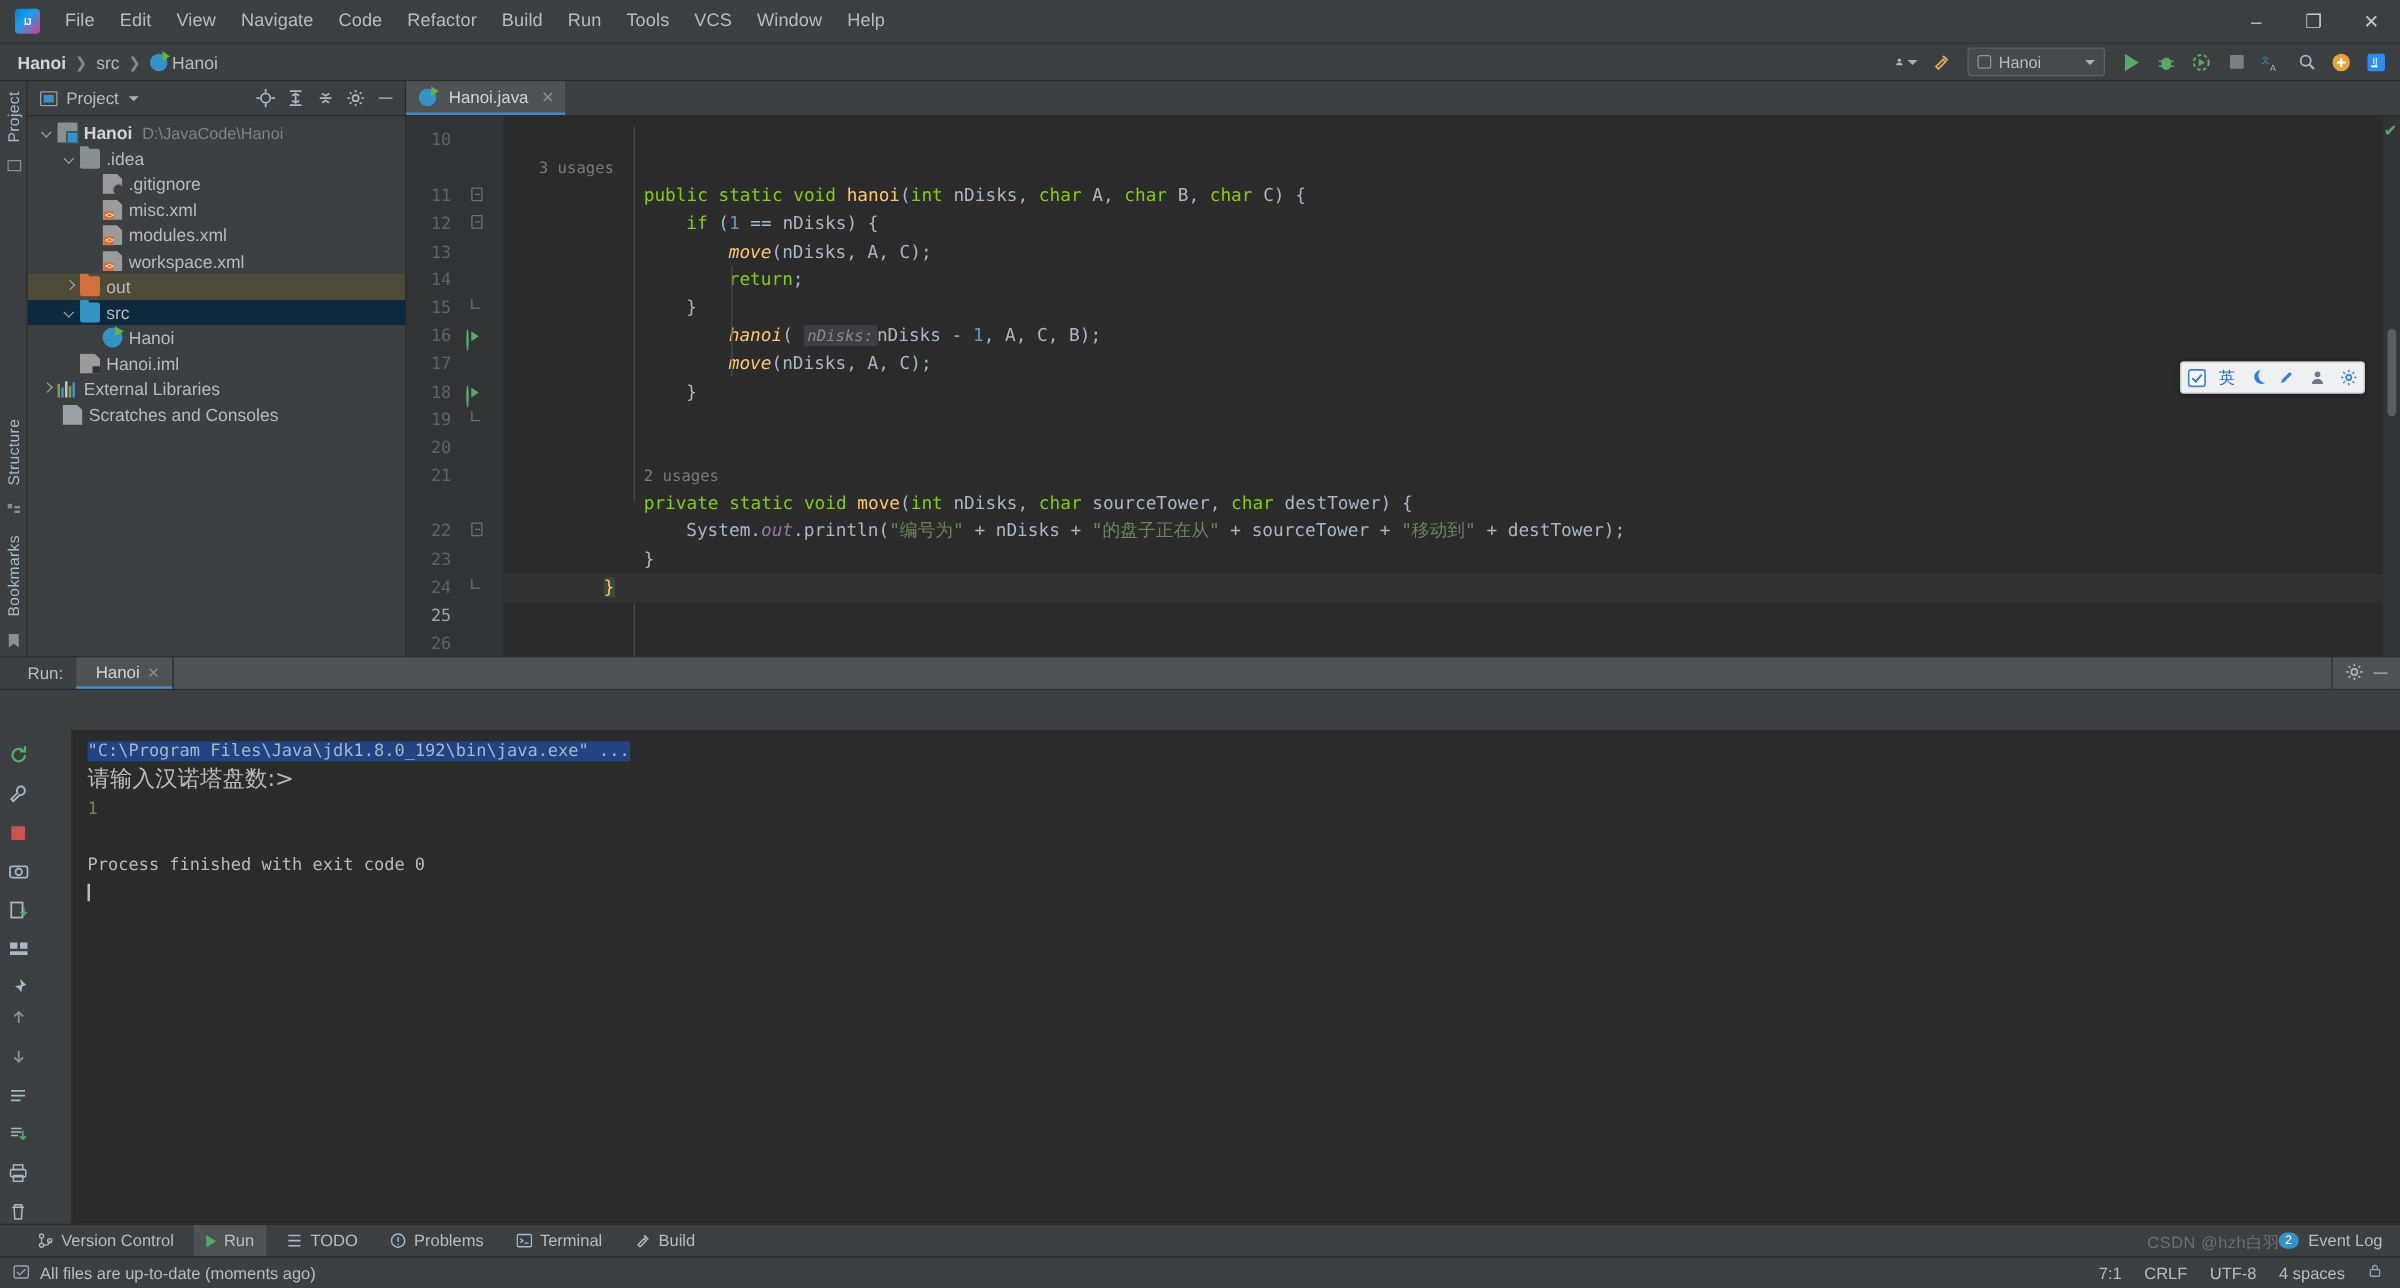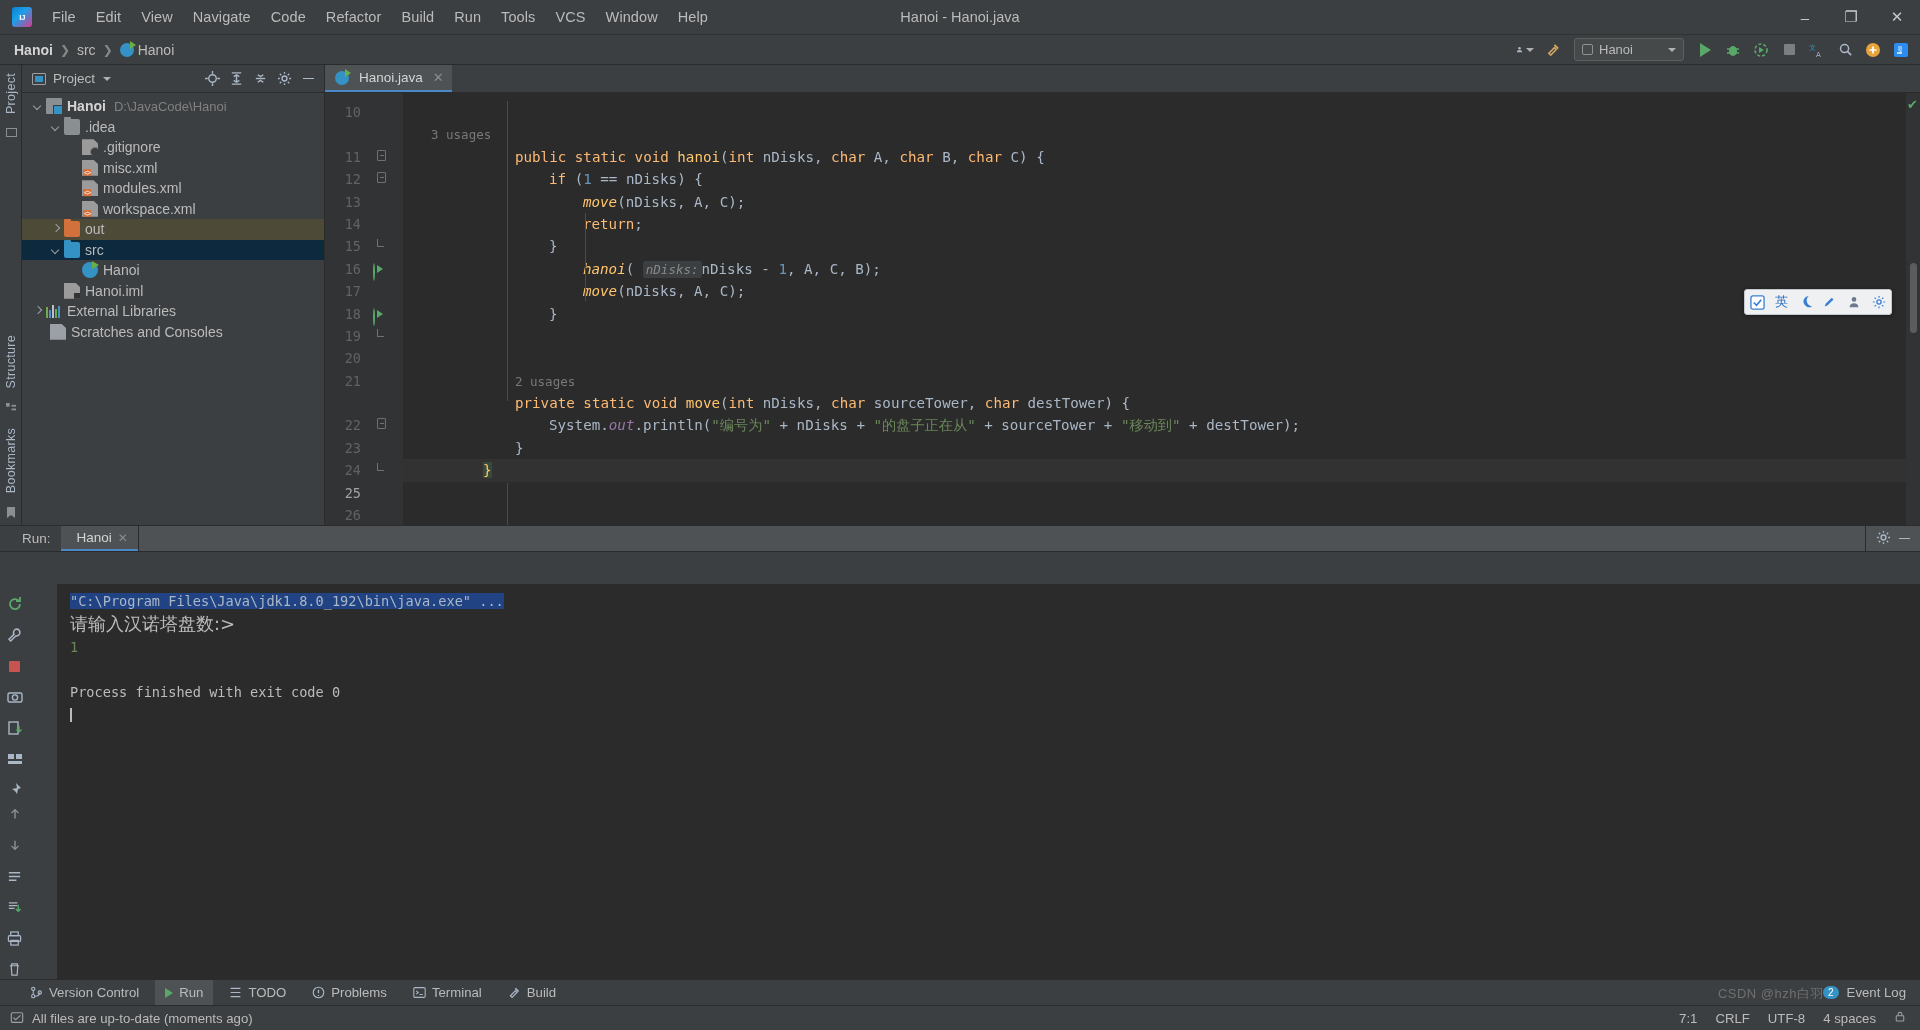--- a/index.html
+++ b/index.html
@@ -176,21 +176,21 @@
 
   .code-area {
     flex: 1 1 auto; position: relative; background: #2b2b2b; overflow: hidden;
     font-family: "DejaVu Sans Mono","Liberation Mono",monospace; font-size: 14.2px;
     padding-top: 8px;
   }
   .cl { height: 22.4px; line-height: 22.4px; white-space: pre; padding-left: 28px; }
   .cl.cur { background: #323232; }
   .guide { position:absolute; width:1px; background:#4b4b4b; }
   .usage { color:#787878; font-size: 12.5px; }
-  .k  { color: #fdba74; }
+  .k  { color: #84cc16; }
   .s  { color: #6a8759; }
   .n  { color: #6897bb; }
   .m  { color: #ffc66d; }
   .mi { color: #ffc66d; font-style: italic; }
   .fi { color: #9876aa; font-style: italic; }
   .p  { color: #a9b7c6; }
   .hint { background:#3b3f41; color:#8a8a8a; font-style: italic; font-size:12.5px; padding:1px 3px; border-radius:2px;}
   .brace-hl { background:#3a4a3a; }
 
   
@@ -274,21 +274,20 @@
       <div class="menu-item">Navigate</div>
       <div class="menu-item">Code</div>
       <div class="menu-item">Refactor</div>
       <div class="menu-item">Build</div>
       <div class="menu-item">Run</div>
       <div class="menu-item">Tools</div>
       <div class="menu-item">VCS</div>
       <div class="menu-item">Window</div>
       <div class="menu-item">Help</div>
     </div>
-    <div class="win-title">Hanoi - Hanoi.java</div>
     <div class="wincontrols">
       <div class="wc">–</div>
       <div class="wc">❐</div>
       <div class="wc close">✕</div>
     </div>
   </div>
 
   <div class="navbar">
     <div class="crumb bold">Hanoi</div>
     <span class="crumb-sep">❯</span>

